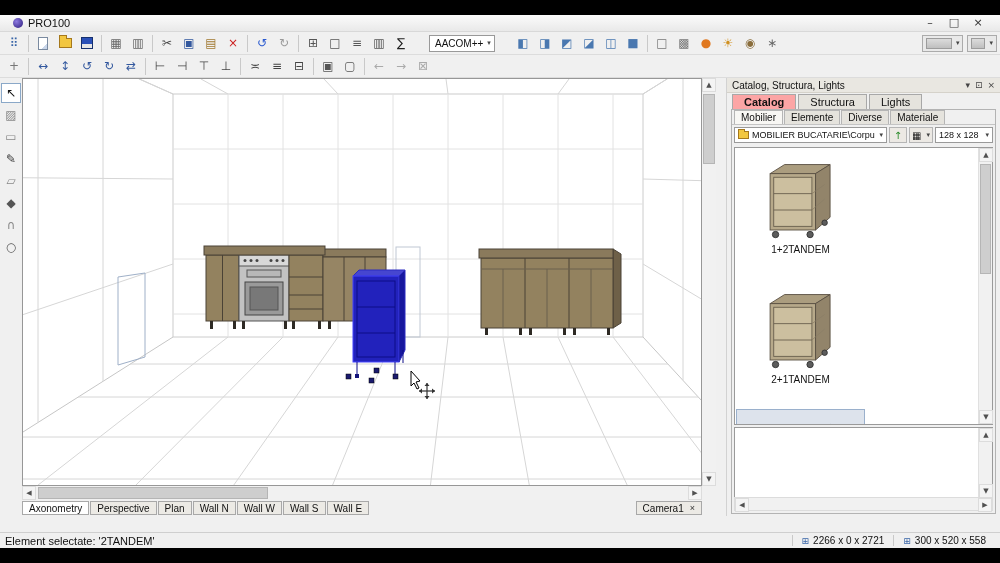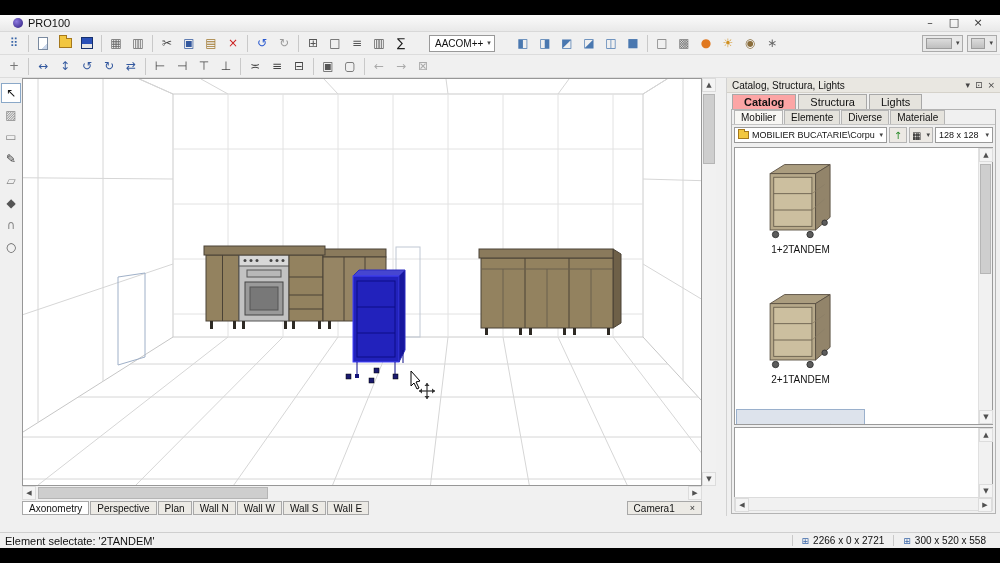--- a/index.html
+++ b/index.html
@@ -63,21 +63,21 @@
   .hscroll { position:absolute; left:22px; top:408px; width:680px; height:14px; background:#f1f1f1; display:flex; }
   .hscroll .track { flex:1; position:relative; }
   .hthumb { position:absolute; top:1px; bottom:1px; background:#cecece; border:1px solid #b5b5b5; }
   .corner { position:absolute; left:702px; top:408px; width:14px; height:14px; background:#f0f0f0; }
 
   
   .viewtabs { position:absolute; left:22px; top:422px; width:694px; height:16px; background:#f0f0f0; display:flex; align-items:flex-start; padding-top:1px; }
   .vtabs-host { display:flex; }
   .vtab { font-size:10px; height:14px; line-height:13px; padding:0 6px; background:#eceae5; border:1px solid #a8a8a8; margin-right:1px; white-space:nowrap; }
   .vtab.active { background:#fff; }
-  .camtab { margin-left:auto; display:flex; align-items:center; gap:15px; font-size:10px; border:1px solid #a8a8a8; background:#eceae5; height:14px; padding:0 6px; margin-right:14px; }
+  .camtab { margin-left:auto; display:flex; align-items:center; gap:6px; font-size:10px; border:1px solid #a8a8a8; background:#eceae5; height:14px; padding:0 6px; margin-right:14px; }
   .camclose { font-size:9px; color:#333; }
 
   
   .splitter { position:absolute; left:716px; top:0; width:10px; height:100%; background:#f0f0f0; }
   .panel { position:absolute; left:726px; top:0; width:274px; height:438px; background:#f0f0f0; border-left:1px solid #d2d2d2; }
   .panel-header { height:15px; display:flex; align-items:center; padding:0 5px; background:#e9e7e1; border-bottom:1px solid #d5d2ca; font-size:10px; }
   .ph-icons { margin-left:auto; display:flex; gap:5px; font-size:9px; color:#444; font-family:"DejaVu Sans",sans-serif; }
   .panel-tabs { height:16px; display:flex; align-items:flex-end; padding-left:5px; background:#f0f0f0; }
   .ptab { font-size:11px; padding:0 11px; border:1px solid #a8a8a8; border-bottom:none; background:#e5e3dd; margin-right:2px; height:15px; line-height:15px; }
   .ptab.active { background:#fca5a5; font-weight:bold; }

